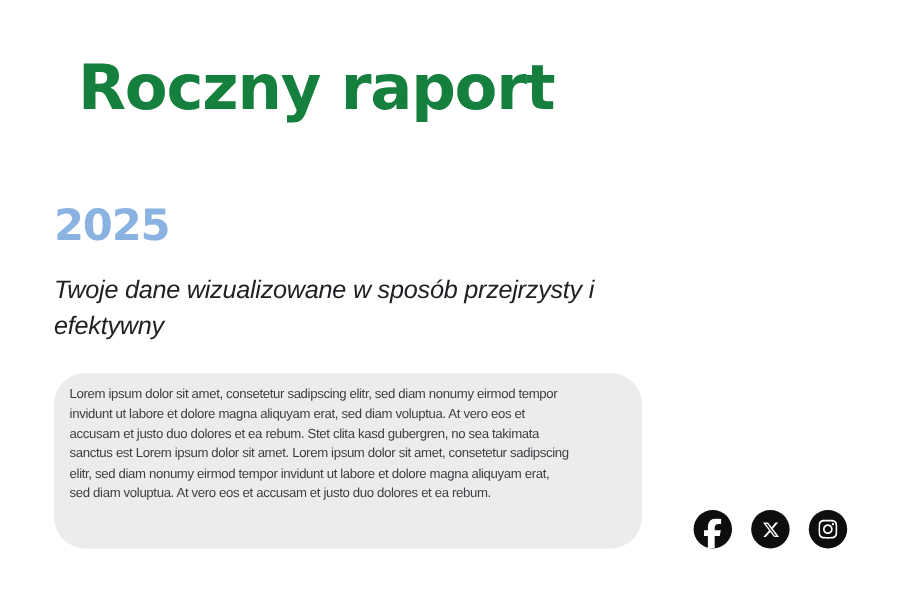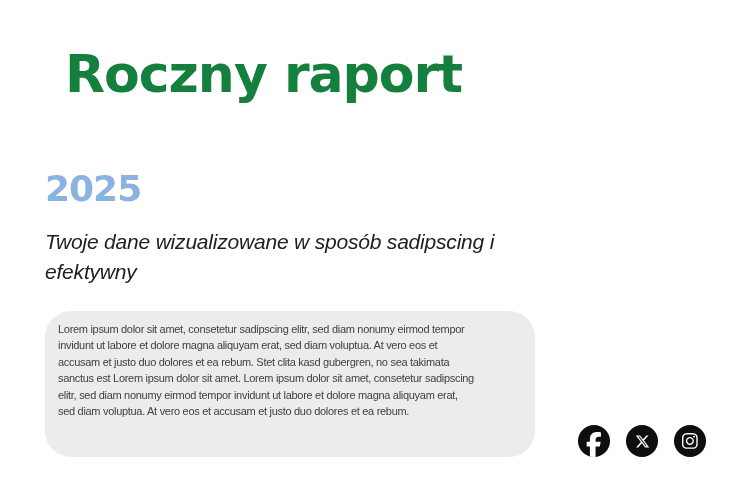--- a/index.html
+++ b/index.html
@@ -86,21 +86,21 @@
 </style>
 </head>
 <body>
 
 <div class="page">
 
   <h1 class="title"><span>Roczny raport</span><br></h1>
 
   <div class="year">2025</div>
 
-  <p class="subtitle">Twoje dane wizualizowane w sposób sadipscing i efektywny</p>
+  <p class="subtitle">Twoje dane wizualizowane w sposób przejrzysty i efektywny</p>
 
   <div class="card">
     <p>Lorem ipsum dolor sit amet, consetetur sadipscing elitr, sed diam nonumy eirmod tempor
 invidunt ut labore et dolore magna aliquyam erat, sed diam voluptua. At vero eos et
 accusam et justo duo dolores et ea rebum. Stet clita kasd gubergren, no sea takimata
 sanctus est Lorem ipsum dolor sit amet. Lorem ipsum dolor sit amet, consetetur sadipscing
 elitr, sed diam nonumy eirmod tempor invidunt ut labore et dolore magna aliquyam erat,
 sed diam voluptua. At vero eos et accusam et justo duo dolores et ea rebum.</p>
   </div>
 

